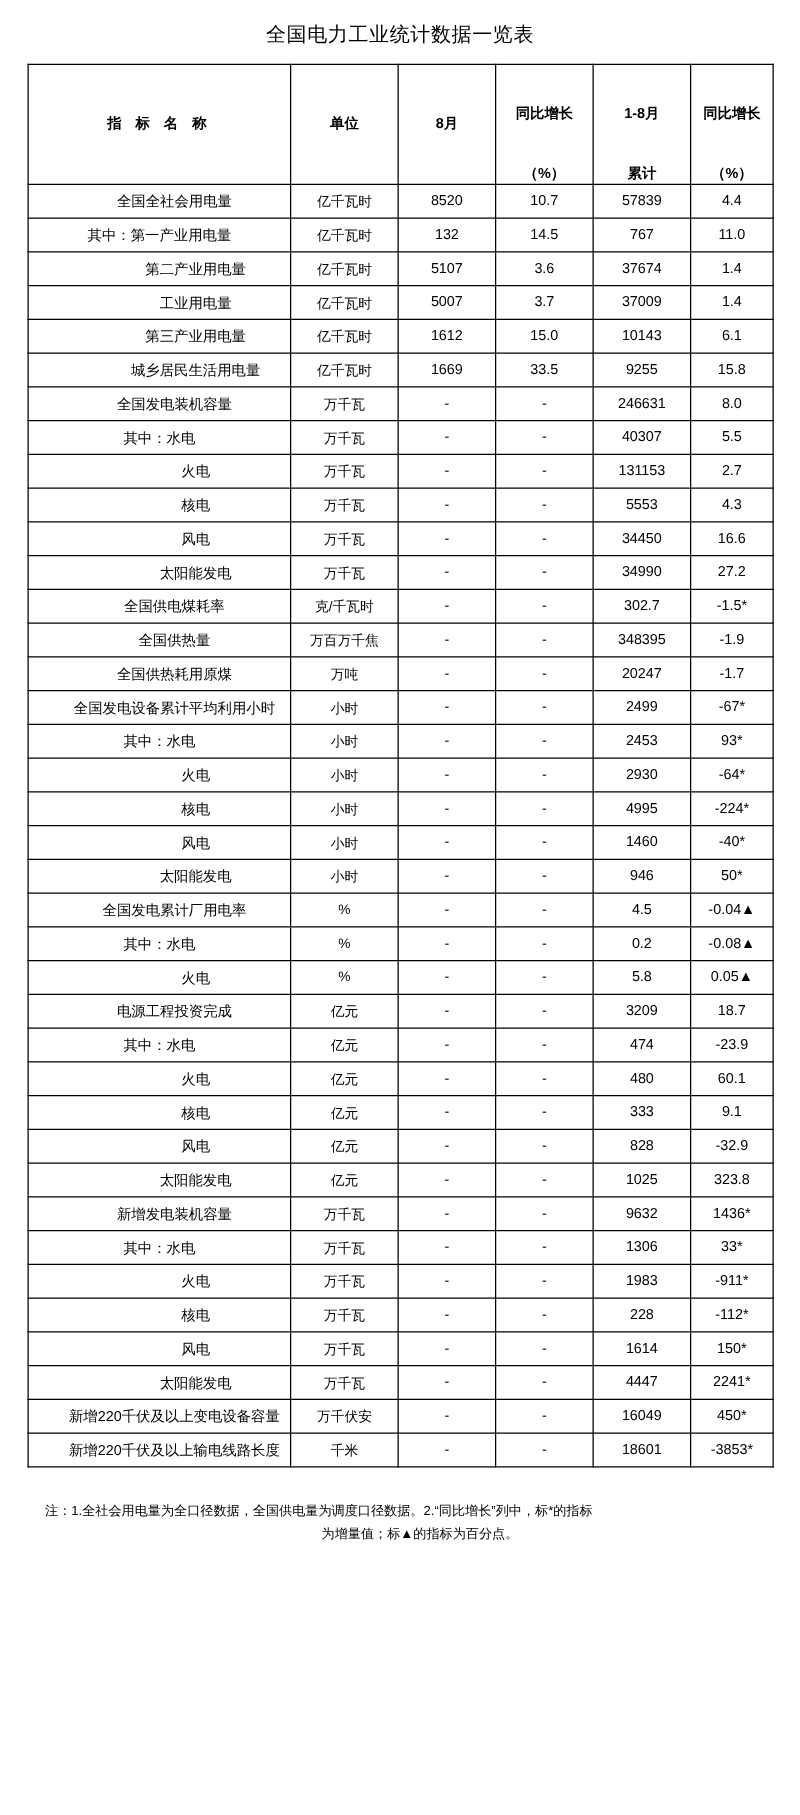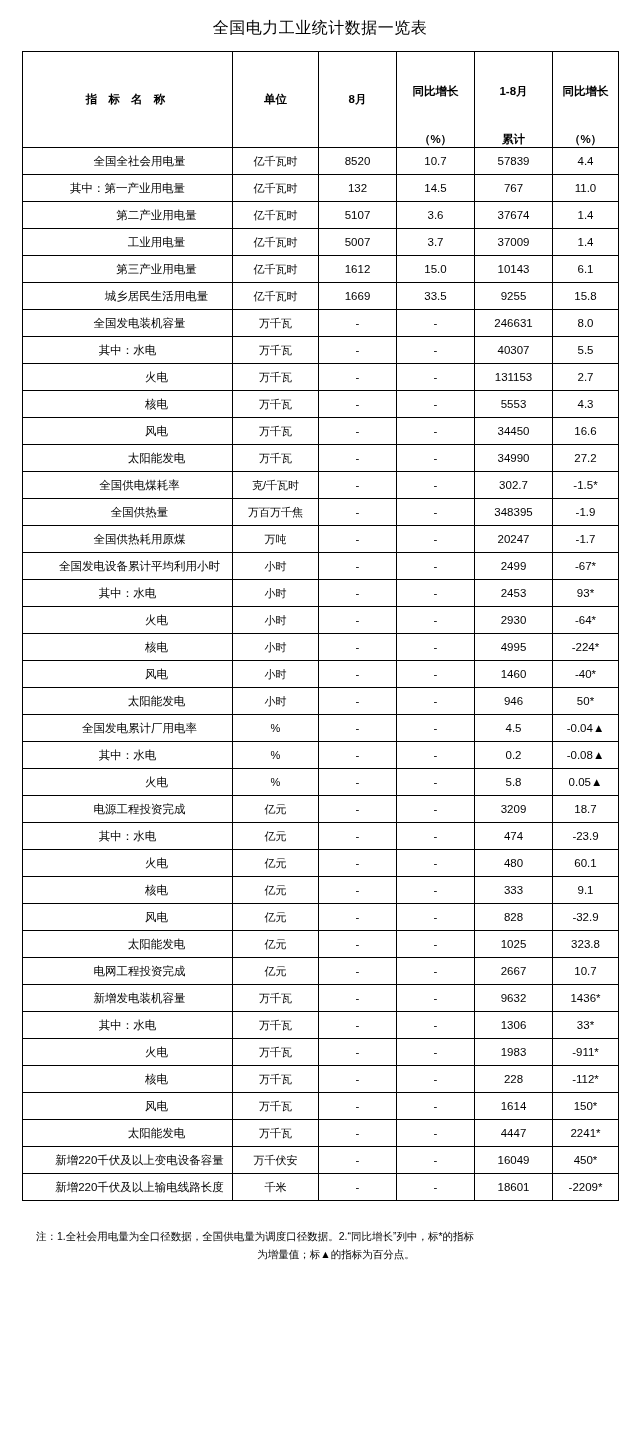--- a/index.html
+++ b/index.html
@@ -355,28 +355,20 @@
         </tr>
         <tr>
           <td class="name lv3">太阳能发电</td>
           <td class="unit">亿元</td>
           <td class="num">-</td>
           <td class="num">-</td>
           <td class="num">1025</td>
           <td class="num">323.8</td>
         </tr>
         <tr>
-          <td class="name lv1">电网工程投资完成</td>
-          <td class="unit">亿元</td>
-          <td class="num">-</td>
-          <td class="num">-</td>
-          <td class="num">2667</td>
-          <td class="num">10.7</td>
-        </tr>
-        <tr>
           <td class="name lv1">新增发电装机容量</td>
           <td class="unit">万千瓦</td>
           <td class="num">-</td>
           <td class="num">-</td>
           <td class="num">9632</td>
           <td class="num">1436*</td>
         </tr>
         <tr>
           <td class="name lv2">其中：水电</td>
           <td class="unit">万千瓦</td>
@@ -424,21 +416,21 @@
           <td class="num">-</td>
           <td class="num">16049</td>
           <td class="num">450*</td>
         </tr>
         <tr>
           <td class="name lv1">新增220千伏及以上输电线路长度</td>
           <td class="unit">千米</td>
           <td class="num">-</td>
           <td class="num">-</td>
           <td class="num">18601</td>
-          <td class="num">-2209*</td>
+          <td class="num">-3853*</td>
         </tr>
       </tbody>
   </table>
 
   <div class="notes">
     <span class="ind2">注：1.全社会用电量为全口径数据，全国供电量为调度口径数据。2.“同比增长”列中，标*的指标</span>
     <span class="ind">为增量值；标▲的指标为百分点。</span>
   </div>
 
 </div>

